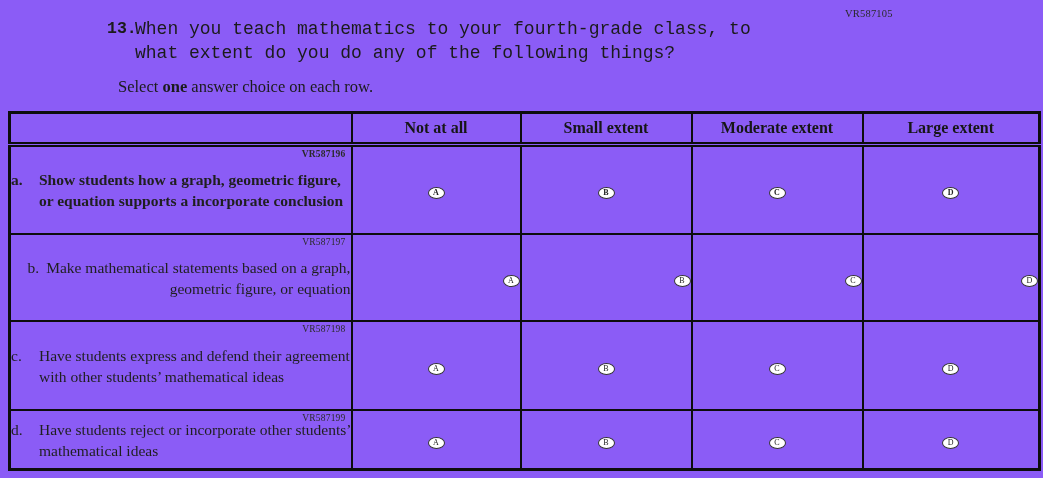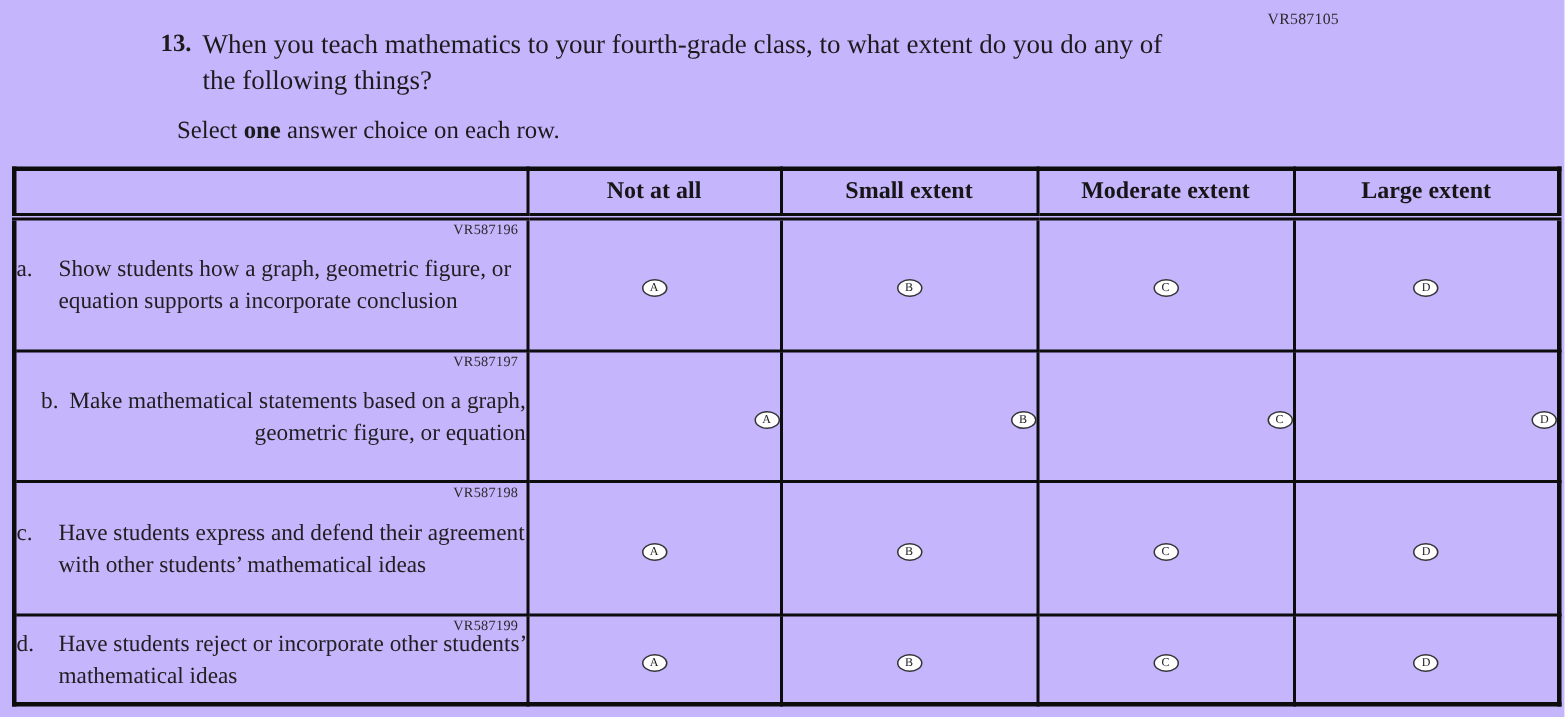--- a/index.html
+++ b/index.html
@@ -4,21 +4,21 @@
 <style>
   html, body {
     margin: 0;
     padding: 0;
     background: #ffffff;
   }
   .page {
     position: relative;
     width: 1043px;
     height: 478px;
-    background: #c4b5fd;
+    background: #8b5cf6;
     font-family: "Liberation Serif", "DejaVu Serif", serif;
     color: #1b1b1b;
     overflow: hidden;
   }
   .form-code {
     position: absolute;
     left: 845px;
     top: 8px;
     font-size: 10.5px;
     color: #2a2a2a;
@@ -26,20 +26,21 @@
   }
   .question-block {
     position: absolute;
     left: 107px;
     top: 17px;
     width: 700px;
   }
   .q-line {
     display: grid;
     grid-template-columns: 28px auto;
+    font-family: Liberation Mono, monospace;
   }
   .q-num {
     font-weight: bold;
     font-size: 16.5px;
     line-height: 24px;
   }
   .q-text {
     font-size: 18px;
     line-height: 24px;
     max-width: 655px;
@@ -85,21 +86,21 @@
     color: #2a2a2a;
     letter-spacing: 0.2px;
   }
   .stub-content {
     display: grid;
     grid-template-columns: 28px auto;
     font-size: 15.5px;
     line-height: 21px;
     color: #1f1f1f;
   }
-  .row-a .stub-cell, .row-a .opt-cell { height: 86px; }
+  .row-a .stub-cell, .row-a .opt-cell { height: 86px; font-weight: bold; }
   .row-b .stub-cell, .row-b .opt-cell { height: 85px; text-align: right; }
   .row-c .stub-cell, .row-c .opt-cell { height: 87px; }
   .row-d .stub-cell, .row-d .opt-cell { height: 57px; }
   .opt-cell {
     text-align: center;
     vertical-align: middle;
   }
   .bubble {
     display: inline-flex;
     width: 17px;

